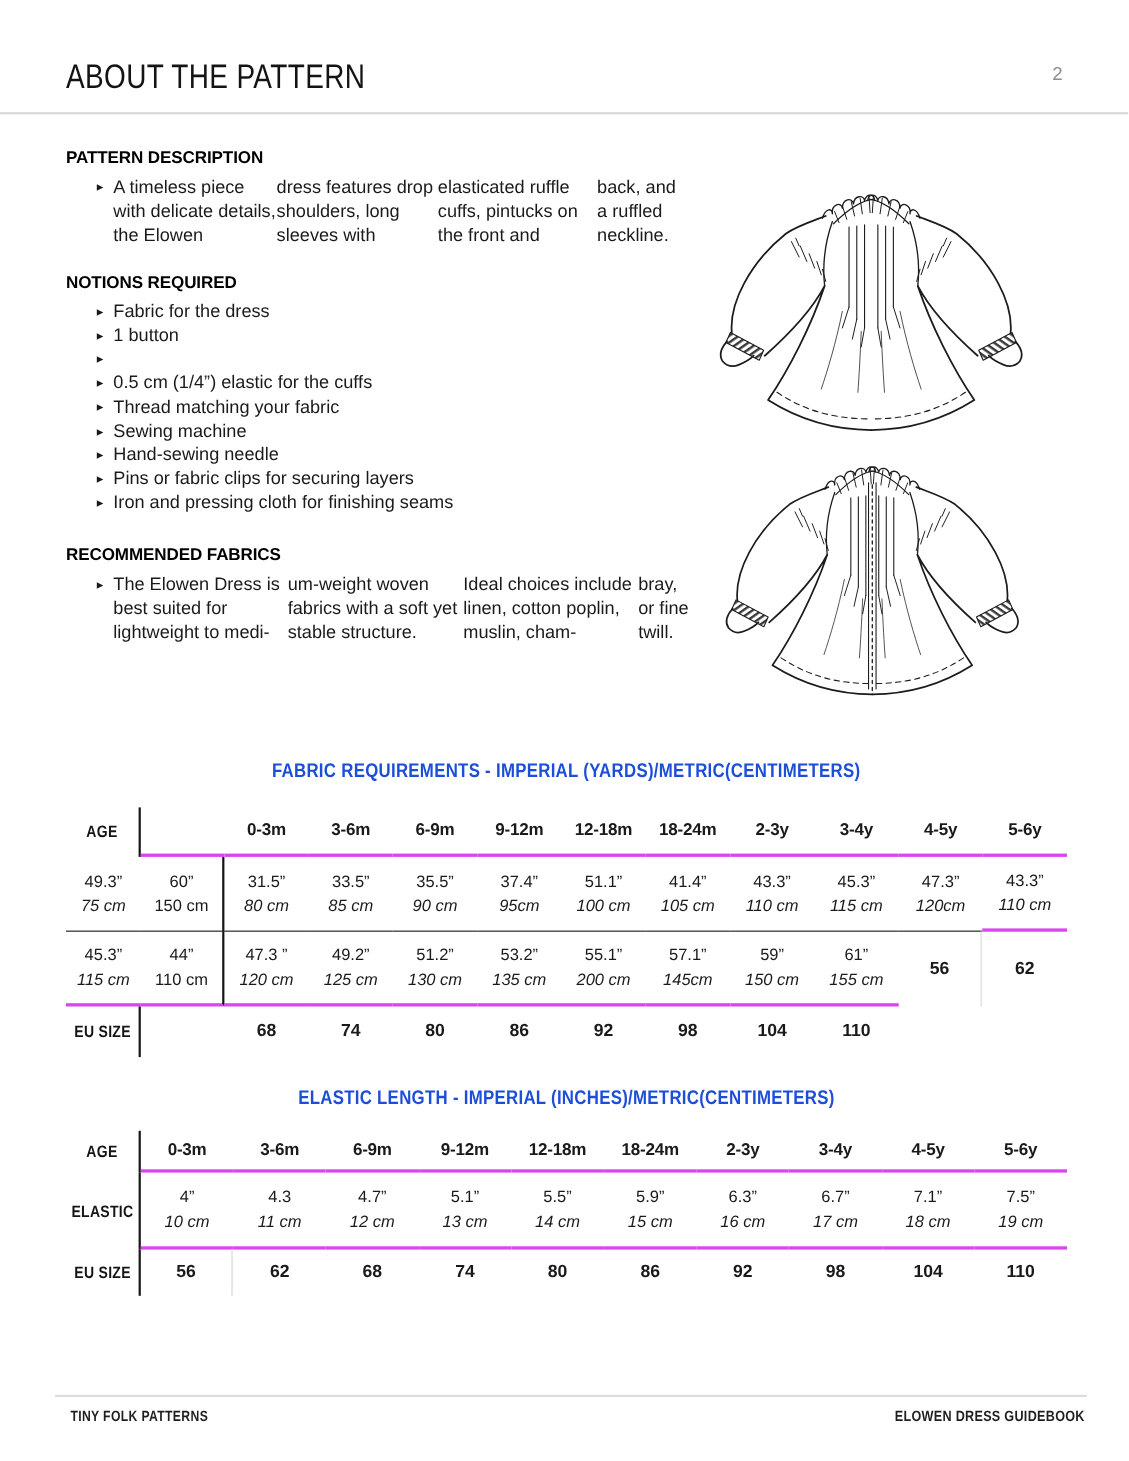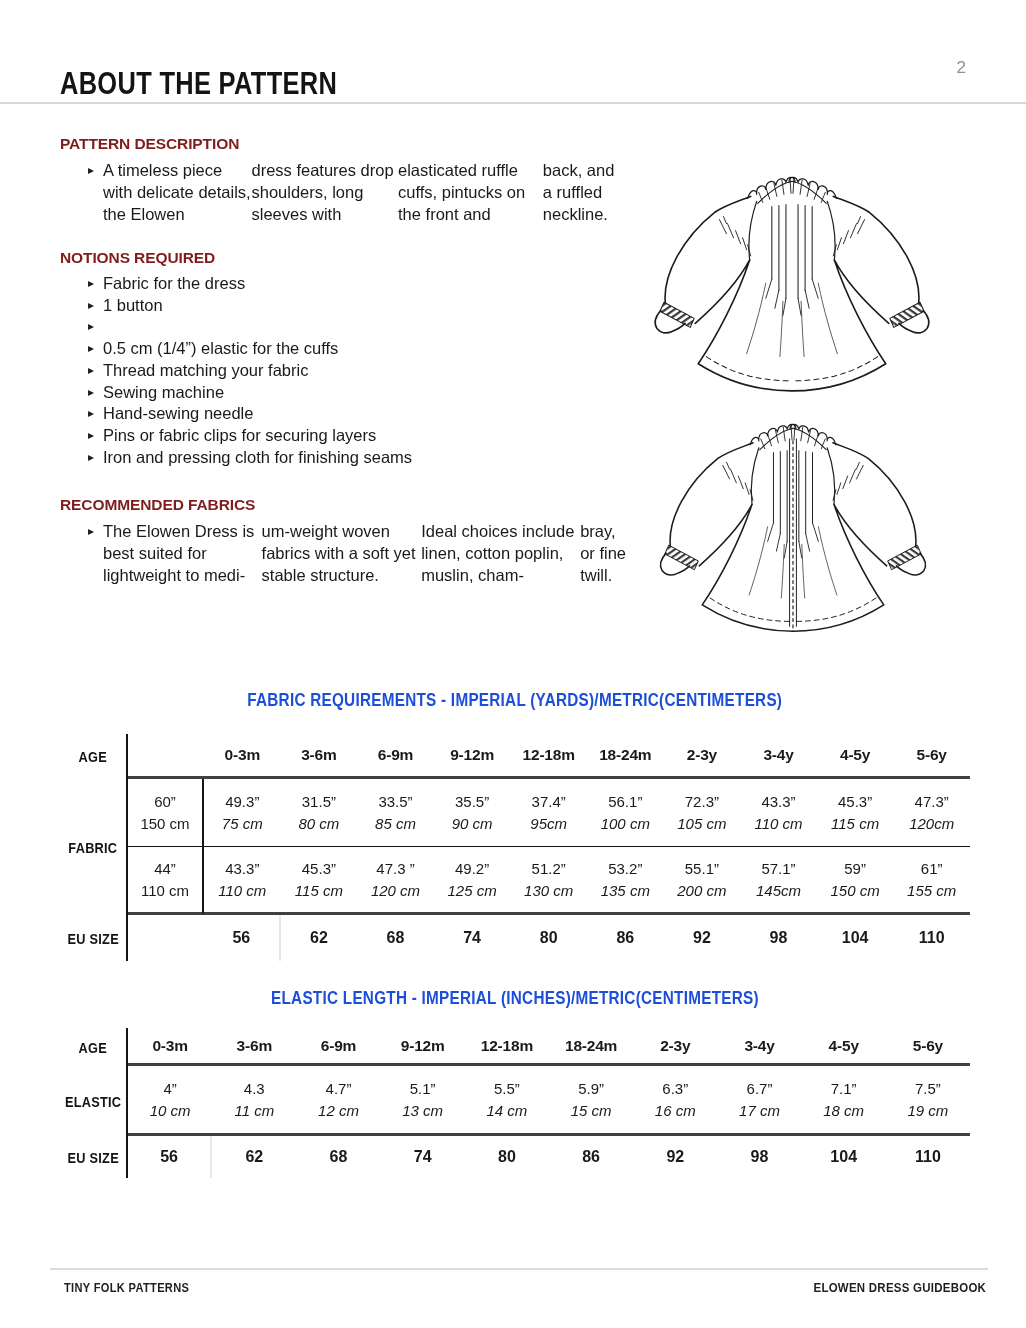--- a/index.html
+++ b/index.html
@@ -5,47 +5,47 @@
   * { margin:0; padding:0; box-sizing:border-box; }
   html,body { background:#ffffff; }
   body { font-family:"Liberation Sans", sans-serif; color:#1a1a1a; }
   .page { position:relative; width:1026px; height:1328px; background:#fff; overflow:hidden; }
 
   
   .cond  { display:inline-block; transform:scaleX(0.82); transform-origin:left center; letter-spacing:.4px; white-space:nowrap; }
   .condc { display:inline-block; transform:scaleX(0.85); transform-origin:center center; letter-spacing:.3px; white-space:nowrap; }
   .condr { display:inline-block; transform:scaleX(0.85); transform-origin:right center; letter-spacing:.3px; white-space:nowrap; }
 
-  .page-title { position:absolute; left:60px; top:66px; font-size:31px; font-weight:700; color:#141414;text-align:center; }
+  .page-title { position:absolute; left:60px; top:52px; font-size:31px; font-weight:400; color:#141414;text-align:center; }
   .page-num   { position:absolute; right:60px; top:58px; font-size:17px; color:#8e8e8e; }
   .top-rule   { position:absolute; left:0; top:102px; width:1026px; height:2px; background:#d8d8d8; }
 
   .leftcol { position:absolute; left:60px; top:135px; width:568px; }
-  .leftcol h2 { font-size:15.5px; font-weight:800; color:#7f1d1d; letter-spacing:-0.1px; margin-bottom:6px; }
+  .leftcol h2 { font-size:15.5px; font-weight:800; color:#000000; letter-spacing:-0.1px; margin-bottom:6px; }
   .bullet-para { display:flex; padding-left:28px; margin-bottom:24px; }
   .blt { width:15px; flex:0 0 15px; font-size:12px; line-height:22px; color:#1a1a1a; }
   .plines { font-size:16.5px; line-height:22px; }
   .nlist { padding-left:28px; margin-bottom:28px; }
   .nrow { display:flex; font-size:16.5px; line-height:21.7px; }
   .nrow .blt { line-height:21.7px; }
 
   .illos { position:absolute; left:628px; top:148px; width:330px; }
   .illo  { display:block; }
   .illo.back { margin-left:6px; margin-top:-4px; }
 
   .tbl-title { position:absolute; left:60px; width:910px; text-align:center; font-size:18px; font-weight:700; color:#1d4ed8; }
   .tt1 { top:690px; } .tt2 { top:988px; }
 
   .grid { position:absolute; left:60px; width:910px; display:grid; font-size:15px; }
   .g1 { top:734px; grid-template-columns:68px 76px repeat(10,1fr); grid-template-rows:45px 68px 68px 46px; }
   .g2 { top:1028px; grid-template-columns:68px repeat(10,1fr); grid-template-rows:38px 70px 42px; }
   .cell { display:flex; flex-direction:column; align-items:center; justify-content:center; }
   .lab  { font-size:15px; font-weight:700; color:#141414; }
   .vr     { border-right:2px solid #151515; }
-  .thickb { border-bottom:3px solid #404040; }
+  .thickb { border-bottom:3px solid #d946ef; }
   .thinb  { border-bottom:1.5px solid #151515; }
   .agehead { font-weight:600; font-size:15.5px; letter-spacing:-0.2px; }
   .in  { font-size:15px; line-height:19px; }
   .cm  { font-size:15px; line-height:19px; font-style:italic; margin-top:3px; }
   .cmu { font-size:15px; line-height:19px; margin-top:3px; }
   .eucell { font-size:16px; font-weight:600;text-align:right; }
   [data-repeat="fabric_table.eu_sizes"] > .cell:first-child,
   [data-repeat="elastic_table.eu_sizes"] > .cell:first-child { border-right:2px solid #e8e8e8; }
   .rep { display:contents; }
 
@@ -224,23 +224,20 @@
     
       <div class="cell agehead thickb">
           <span>4-5y</span>
         </div>
     
       <div class="cell agehead thickb">
           <span>5-6y</span>
         </div>
     </div>
 
-    <div class="cell lab vr" style="grid-row:2 / span 2;grid-column:1">
-        <span class="condc">FABRIC</span>
-      </div>
     <div class="cell vr thinb" style="grid-row:2;grid-column:2">
       <div class="in">60”</div>
       <div class="cmu">150 cm</div>
     </div>
     <div class="rep" data-repeat="fabric_table.row60.imperial">
       <div class="cell thinb">
         <div class="in">49.3”</div>
         <div class="cm">75 cm</div>
       </div>
     
@@ -258,26 +255,26 @@
         <div class="in">35.5”</div>
         <div class="cm">90 cm</div>
       </div>
     
       <div class="cell thinb">
         <div class="in">37.4”</div>
         <div class="cm">95cm</div>
       </div>
     
       <div class="cell thinb">
-        <div class="in">56.1”</div>
+        <div class="in">51.1”</div>
         <div class="cm">100 cm</div>
       </div>
     
       <div class="cell thinb">
-        <div class="in">72.3”</div>
+        <div class="in">41.4”</div>
         <div class="cm">105 cm</div>
       </div>
     
       <div class="cell thinb">
         <div class="in">43.3”</div>
         <div class="cm">110 cm</div>
       </div>
     
       <div class="cell thinb">
         <div class="in">45.3”</div>

